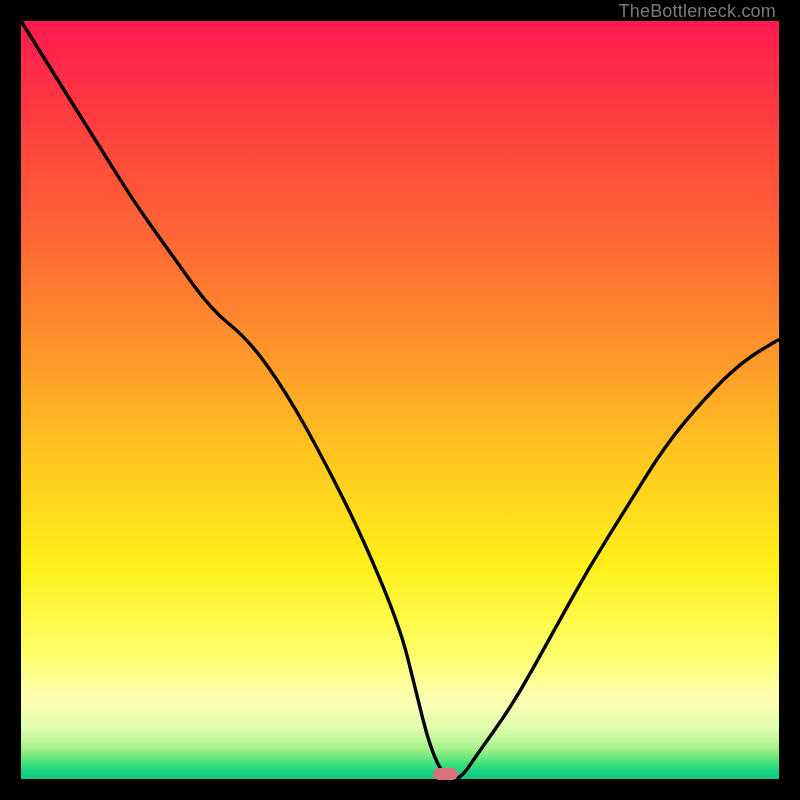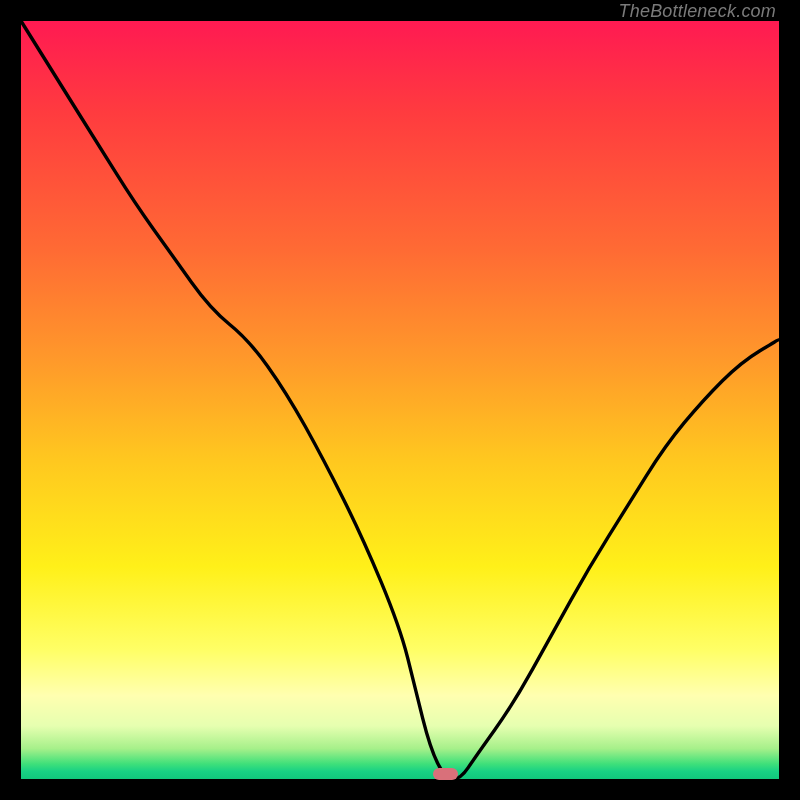--- a/index.html
+++ b/index.html
@@ -43,21 +43,20 @@
   }
   .attribution {
     position: absolute;
     top: 1px;
     right: 24px;
     color: #7a7a7a;
     font-size: 18px;
     font-weight: 500;
     letter-spacing: 0.2px;
     user-select: none;
-    font-style: italic;
   }
   svg.curve {
     position: absolute;
     left: 21px;
     top: 21px;
     width: 758px;
     height: 758px;
     overflow: visible;
   }
   .marker {

